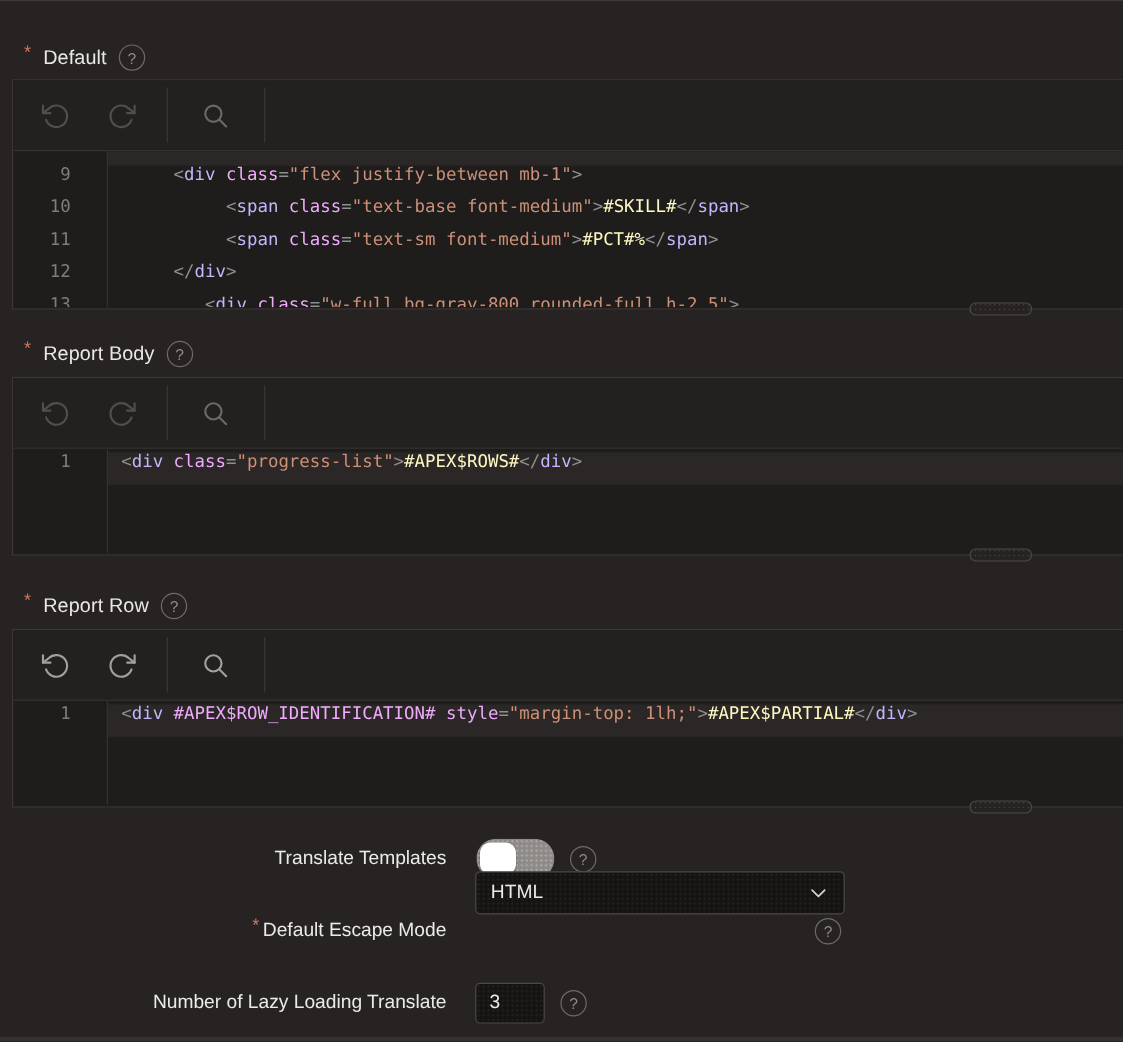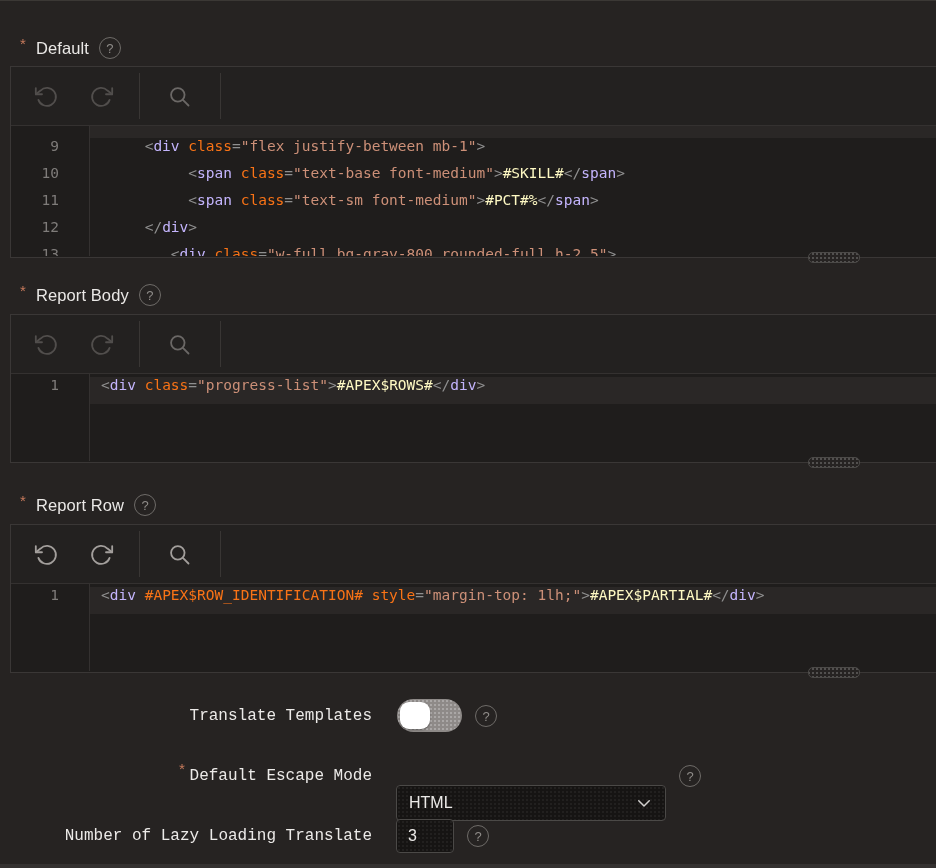--- a/index.html
+++ b/index.html
@@ -54,48 +54,48 @@
   }
   .code-line {
     height: 27px; line-height: 27px; white-space: pre; padding-left: 11px;
     font: 14.5px "DejaVu Sans Mono", monospace; color: #d6d4d2;
   }
   .code-line.hl { background: #2a2726; }
   .ed-off-a .gutter-lines, .ed-off-a .code-lines { margin-top: -15px; }
   .ed-off-b .gutter-lines, .ed-off-b .code-lines { margin-top: 3px; }
   .tk-p { color: #8f8f8f; }
   .tk-t { color: #c4b5fd; }
-  .tk-a { color: #f97316; }
+  .tk-a { color: #f0abfc; }
   .tk-s { color: #cd9078; }
   .tk-x { color: #fef9c3; }
   
   .grip {
     position: absolute; left: 808px; width: 52px; height: 11px;
     background: #262322; border: 1px solid #4c4a48; border-radius: 5px;
     background-image: radial-gradient(rgba(255,255,255,0.22) 0.7px, transparent 0.8px);
     background-size: 4px 4px; background-position: 2px 3px; cursor: ns-resize;
   }
   
   .form-label {
     position: absolute; right: 564px; font-size: 16px; color: #eceae8;
-    display: flex; white-space: nowrap; font-family: Liberation Mono, monospace;
+    display: flex; white-space: nowrap;
   }
   .form-label .req { transform: translateY(-4px); margin-right: 3px; }
   .toggle {
     position: absolute; left: 397px; top: 698px; width: 65px; height: 33px;
     border-radius: 17px; background: #8e8a88; border: none; cursor: pointer;
     background-image: radial-gradient(rgba(255,255,255,0.25) 0.8px, transparent 0.9px);
     background-size: 4px 4px;
   }
   .knob {
     position: absolute; left: 3px; top: 3px; width: 30px; height: 27px;
     border-radius: 9px; background: #ffffff; box-shadow: 0 1px 2px rgba(0,0,0,.35);
   }
   .select {
-    position: absolute; left: 396px; top: 784px; width: 270px; height: 36px;
+    position: absolute; left: 396px; top: 725px; width: 308px; height: 36px;
     background: #161413; border: 1px solid #4b4947; border-radius: 4px;
     display: flex; align-items: center; padding: 0 12px; cursor: pointer;
     background-image: radial-gradient(rgba(255,255,255,0.05) 0.8px, transparent 0.9px);
     background-size: 4px 4px;
   }
   .select .val { flex: 1; font-size: 16px; color: #eceae8; }
   .select svg { width: 18px; height: 18px; color: #d2d0ce; flex: none; }
   .num-input {
     position: absolute; left: 396px; top: 818px; width: 58px; height: 34px;
     background: #161413; border: 1px solid #4b4947; border-radius: 4px;

